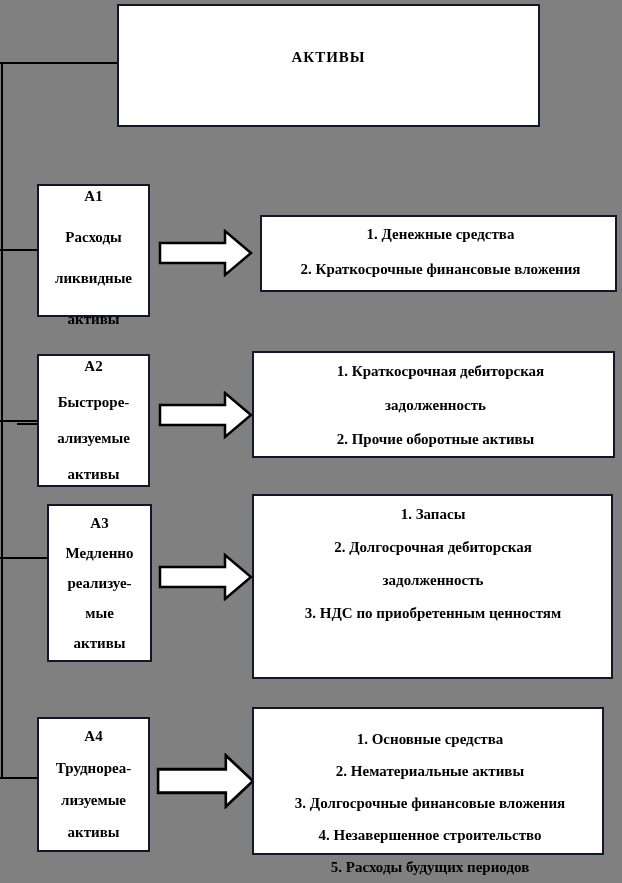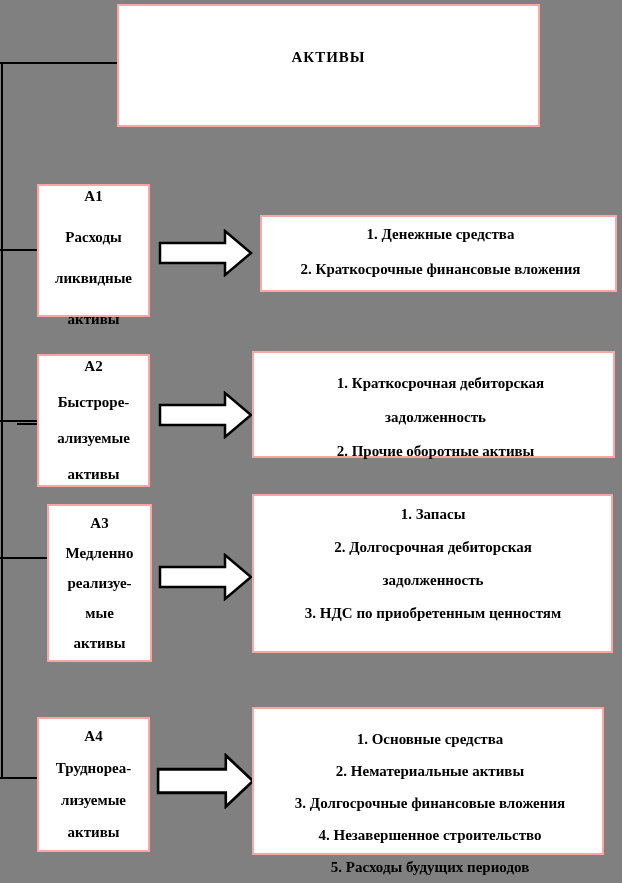--- a/index.html
+++ b/index.html
@@ -8,21 +8,21 @@
     width:622px;height:883px;
     background:#808080;
     font-family:"Liberation Serif","DejaVu Serif",serif;
     font-weight:bold;
     color:#000;
     overflow:hidden;
   }
   .box{
     position:absolute;
     background:#ffffff;
-    border:2px solid #fca5a5;
+    border:2px solid #0f172a;
     box-sizing:border-box;
   }
   .line{
     position:absolute;
     background:#000000;
   }
   
   .v-rail{left:1px;top:62px;width:2px;height:717px;}
   .h-title{left:0;top:62px;width:118px;height:2px;}
   .h-a1{left:0;top:249px;width:38px;height:2px;}
@@ -51,22 +51,22 @@
   .code-a3{left:47px;top:504px;width:105px;height:158px;}
   .code-a4{left:37px;top:717px;width:113px;height:135px;}
   .code-box div{white-space:nowrap;}
   
   .content-box{
     font-size:15px;
     padding:2px 4px 0 8px;
   }
   .content-box div{white-space:nowrap;text-align:center;}
   .items-a1{left:260px;top:215px;width:357px;height:77px;line-height:35px;padding-top:0;}
-  .items-a2{left:252px;top:351px;width:363px;height:107px;line-height:34px;padding-top:13px;}
-  .items-a3{left:252px;top:494px;width:361px;height:159px;line-height:33px;padding-left:5px;}
+  .items-a2{left:252px;top:351px;width:363px;height:107px;line-height:34px;padding-top:1px;}
+  .items-a3{left:252px;top:494px;width:361px;height:185px;line-height:33px;padding-left:5px;}
   .items-a4{left:252px;top:707px;width:352px;height:148px;line-height:32px;padding-top:14px;}
   .ind{padding-left:10px;}
   
   .arrow{position:absolute;}
   .arrow-a1{left:158px;top:229px;}
   .arrow-a2{left:158px;top:391px;}
   .arrow-a3{left:158px;top:553px;}
   .arrow-a4{left:156px;top:753px;}
 </style>
 </head>

